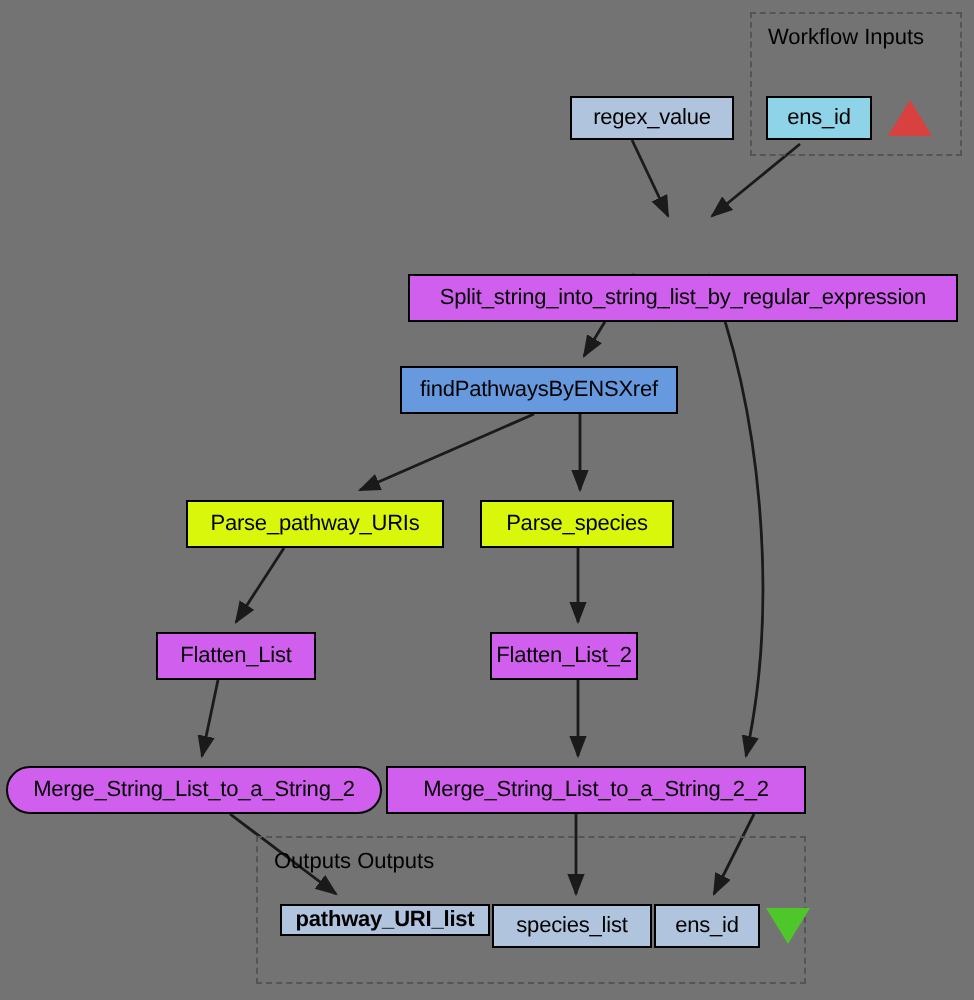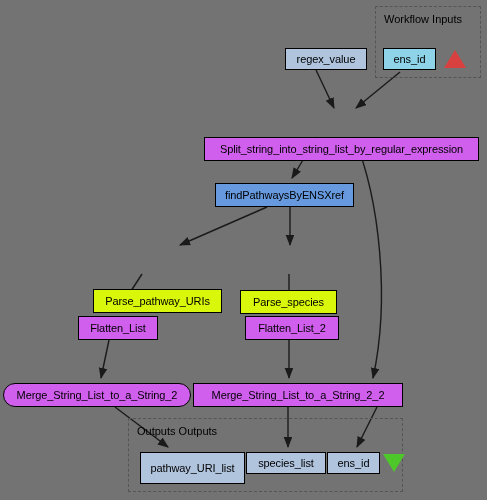--- a/index.html
+++ b/index.html
@@ -118,42 +118,42 @@
   <div id="node-layer">
       <div class="node io-lightblue" style="left: 285px; top: 48px; width: 82px; height: 22px;">
         <span>regex_value</span>
       </div>
       <div class="node io-cyan" style="left: 383px; top: 48px; width: 53px; height: 22px;">
         <span>ens_id</span>
       </div>
       <div class="node proc-magenta" style="left: 204px; top: 113px; width: 275px; height: 24px; margin-top: 24px;">
         <span>Split_string_into_string_list_by_regular_expression</span>
       </div>
-      <div class="node proc-blue" style="left: 215px; top: 183px; width: 139px; height: 24px;">
+      <div class="node proc-blue" style="left: 200px; top: 183px; width: 139px; height: 24px;">
         <span>findPathwaysByENSXref</span>
       </div>
-      <div class="node proc-yellow" style="left: 93px; top: 250px; width: 129px; height: 24px; margin-top: 39px;">
+      <div class="node proc-yellow" style="left: 93px; top: 250px; width: 129px; height: 24px;">
         <span>Parse_pathway_URIs</span>
       </div>
-      <div class="node proc-yellow" style="left: 240px; top: 250px; width: 97px; height: 24px; margin-top: 40px;">
+      <div class="node proc-yellow" style="left: 240px; top: 250px; width: 97px; height: 24px;">
         <span>Parse_species</span>
       </div>
       <div class="node proc-magenta" style="left: 78px; top: 316px; width: 80px; height: 24px; text-align: right;">
         <span>Flatten_List</span>
       </div>
-      <div class="node proc-magenta" style="left: 245px; top: 316px; width: 94px; height: 24px;">
+      <div class="node proc-magenta" style="left: 245px; top: 316px; width: 74px; height: 24px;">
         <span>Flatten_List_2</span>
       </div>
       <div class="node proc-magenta" style="left: 3px; top: 383px; width: 188px; height: 24px; border-radius: 12px;">
         <span>Merge_String_List_to_a_String_2</span>
       </div>
       <div class="node proc-magenta" style="left: 193px; top: 383px; width: 210px; height: 24px;">
         <span>Merge_String_List_to_a_String_2_2</span>
       </div>
-      <div class="node io-lightblue" style="left: 140px; top: 452px; width: 105px; height: 32px;">
+      <div class="node io-lightblue" style="left: 140px; top: 452px; width: 105px; height: 16px; font-weight: bold;">
         <span>pathway_URI_list</span>
       </div>
       <div class="node io-lightblue" style="left: 246px; top: 452px; width: 80px; height: 22px;">
         <span>species_list</span>
       </div>
       <div class="node io-lightblue" style="left: 327px; top: 452px; width: 53px; height: 22px;">
         <span>ens_id</span>
       </div>
     </div>
   <div id="marker-layer">

